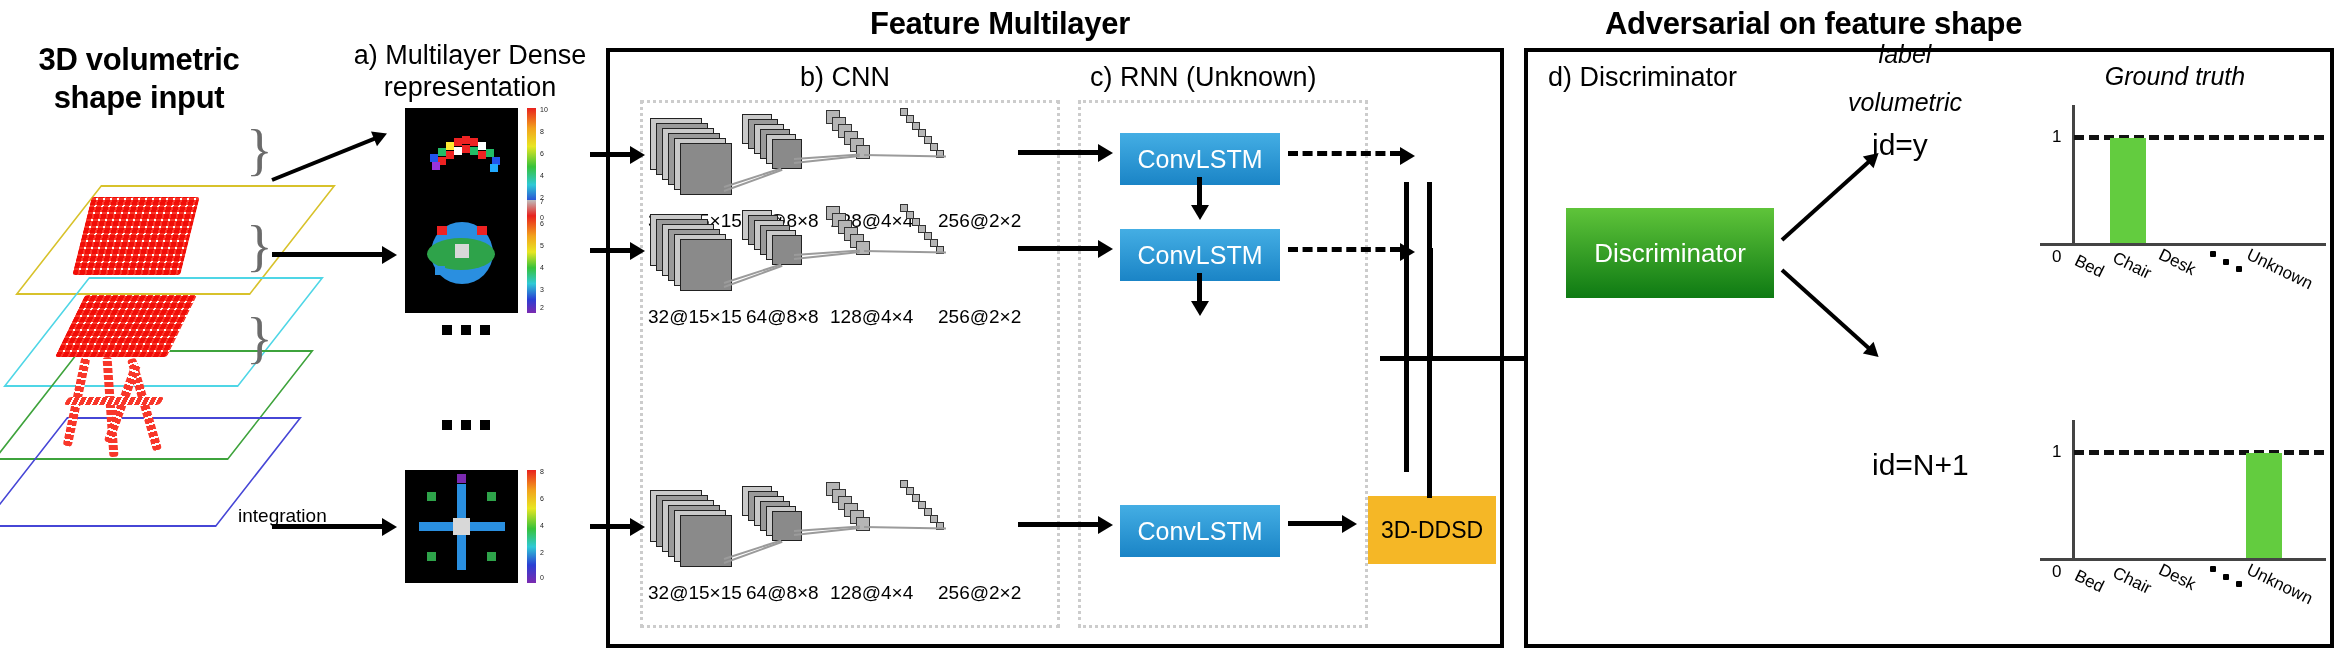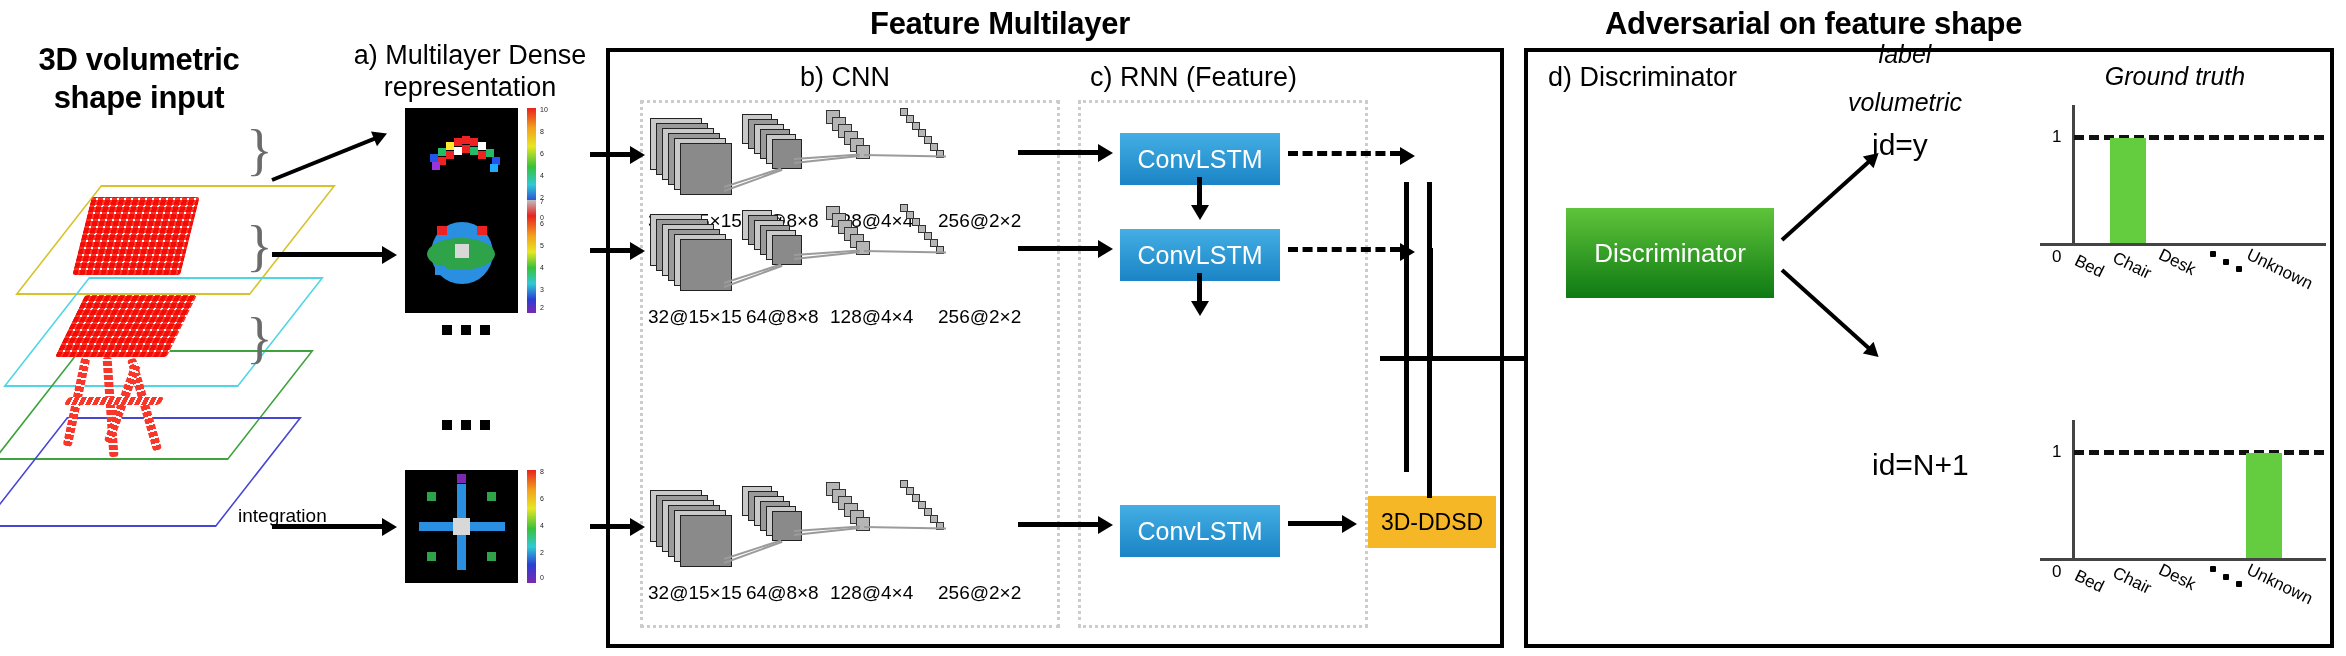--- a/index.html
+++ b/index.html
@@ -187,21 +187,21 @@
 <div class="cbar" style="left:527px;top:470px;height:113px;background:linear-gradient(180deg,#e8221e 0%,#f2a31c 18%,#e8e622 34%,#37c23a 52%,#2fc9d6 68%,#2a3fd4 84%,#7b2ab0 100%);"></div>
 <div class="cbar-lbl" style="left:540px;top:468px;">8</div>
 <div class="cbar-lbl" style="left:540px;top:495px;">6</div>
 <div class="cbar-lbl" style="left:540px;top:522px;">4</div>
 <div class="cbar-lbl" style="left:540px;top:549px;">2</div>
 <div class="cbar-lbl" style="left:540px;top:574px;">0</div>
 
 <div class="panel abs" style="left:606px;top:48px;width:898px;height:600px;"></div>
 
 <div class="abs hd" style="left:800px;top:62px;">b) CNN</div>
-<div class="abs hd" style="left:1090px;top:62px;">c) RNN (Feature)</div>
+<div class="abs hd" style="left:1090px;top:62px;">c) RNN (Unknown)</div>
 
 <div class="dashgrp abs" style="left:640px;top:100px;width:420px;height:528px;"></div>
 
 <div class="dashgrp abs" style="left:1078px;top:100px;width:290px;height:528px;"></div>
 
 <div class="ar" style="left:590px;top:152px;width:42px;"></div>
 <div class="ar" style="left:590px;top:248px;width:42px;"></div>
 <div class="ar" style="left:590px;top:524px;width:42px;"></div>
 
 <div class="abs" style="left:648px;top:108px;width:408px;height:100px;">
@@ -329,21 +329,21 @@
 <div class="lstm" style="left:1120px;top:221px;width:160px;height:52px;">ConvLSTM</div>
 <div class="lstm" style="left:1120px;top:497px;width:160px;height:52px;">ConvLSTM</div>
 
 <div class="arv" style="left:1197px;top:177px;height:30px;"></div>
 <div class="arv" style="left:1197px;top:273px;height:30px;"></div>
 
 <div class="dash" style="left:1288px;top:151px;width:112px;"></div>
 <div class="dash" style="left:1288px;top:247px;width:112px;"></div>
 
 <div class="ar" style="left:1288px;top:521px;width:56px;"></div>
-<div class="ddsd" style="left:1368px;top:496px;width:128px;height:52px;">3D-DDSD</div>
+<div class="ddsd" style="left:1368px;top:496px;width:128px;height:68px;">3D-DDSD</div>
 
 <div class="plain" style="left:1427px;top:452px;width:5px;height:46px;"></div>
 
 <div class="plain" style="left:1404px;top:182px;width:5px;height:290px;"></div>
 <div class="plain" style="left:1427px;top:182px;width:5px;height:290px;"></div>
 <div class="plain" style="left:1428px;top:248px;width:5px;height:112px;"></div>
 <div class="plain" style="left:1428px;top:356px;width:40px;height:5px;"></div>
 <div class="ar" style="left:1380px;top:356px;width:180px;"></div>
 
 <div class="panel abs" style="left:1524px;top:48px;width:810px;height:600px;"></div>

